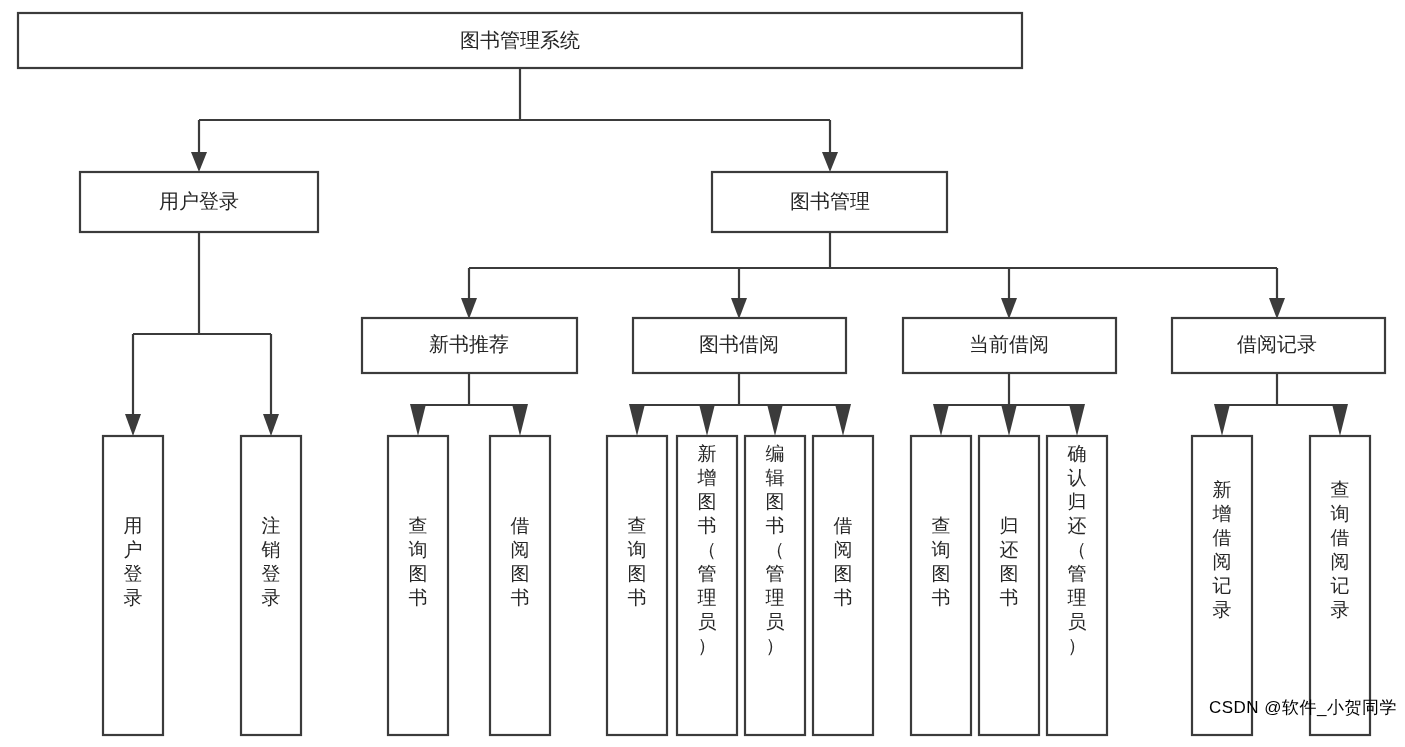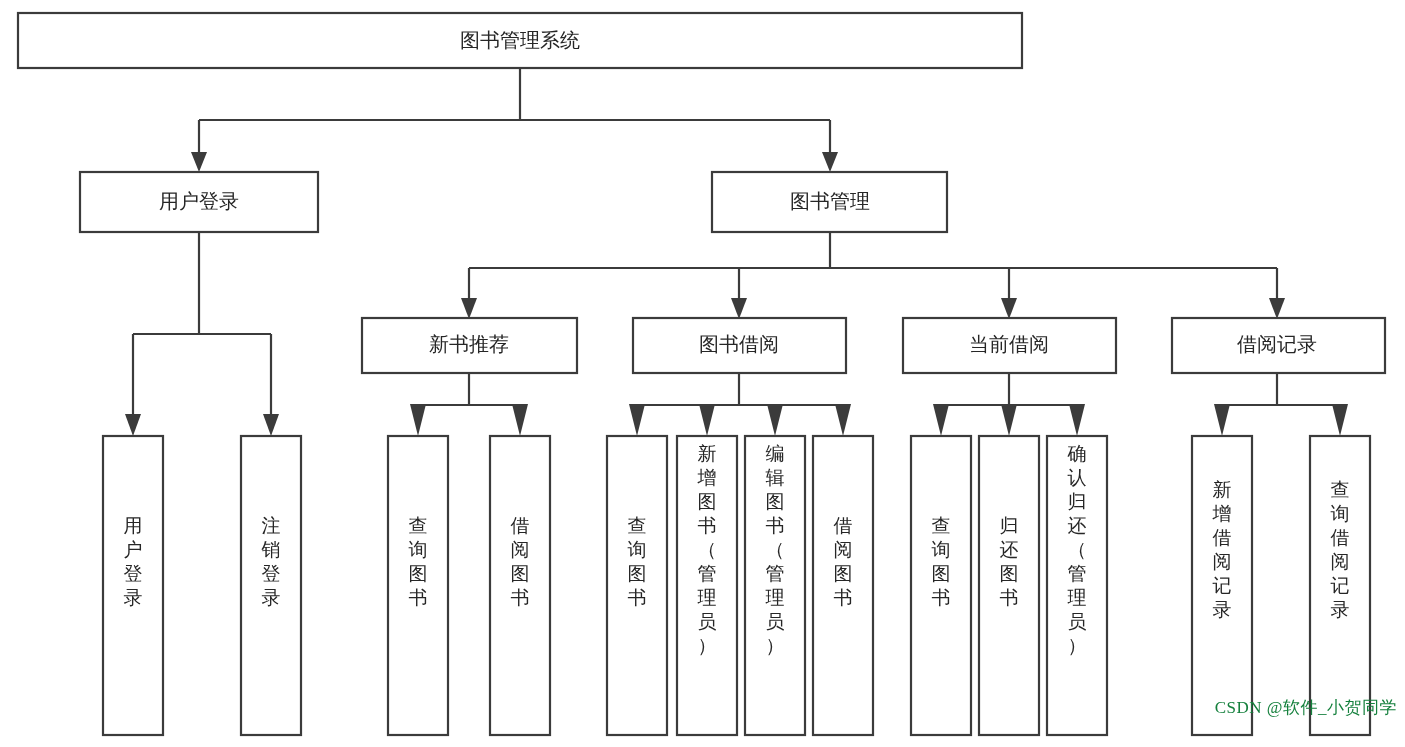--- a/index.html
+++ b/index.html
@@ -52,23 +52,23 @@
   .leaf-label-v {
     font-family: "Liberation Sans", "DejaVu Sans", sans-serif;
     font-size: 19px;
     fill: #262626;
     text-anchor: middle;
   }
   .watermark-text {
     position: absolute;
     right: 8px;
     bottom: 4px;
-    font-family: Liberation Serif, serif;
+    font-family: Liberation Sans, sans-serif;
     font-size: 17px;
-    color: #15803d;
+    color: #000000;
     letter-spacing: 0.5px;
     white-space: nowrap;
     user-select: none;
   }
 </style>
 </head>
 <body>
 
 <div id="diagram-root">
 

